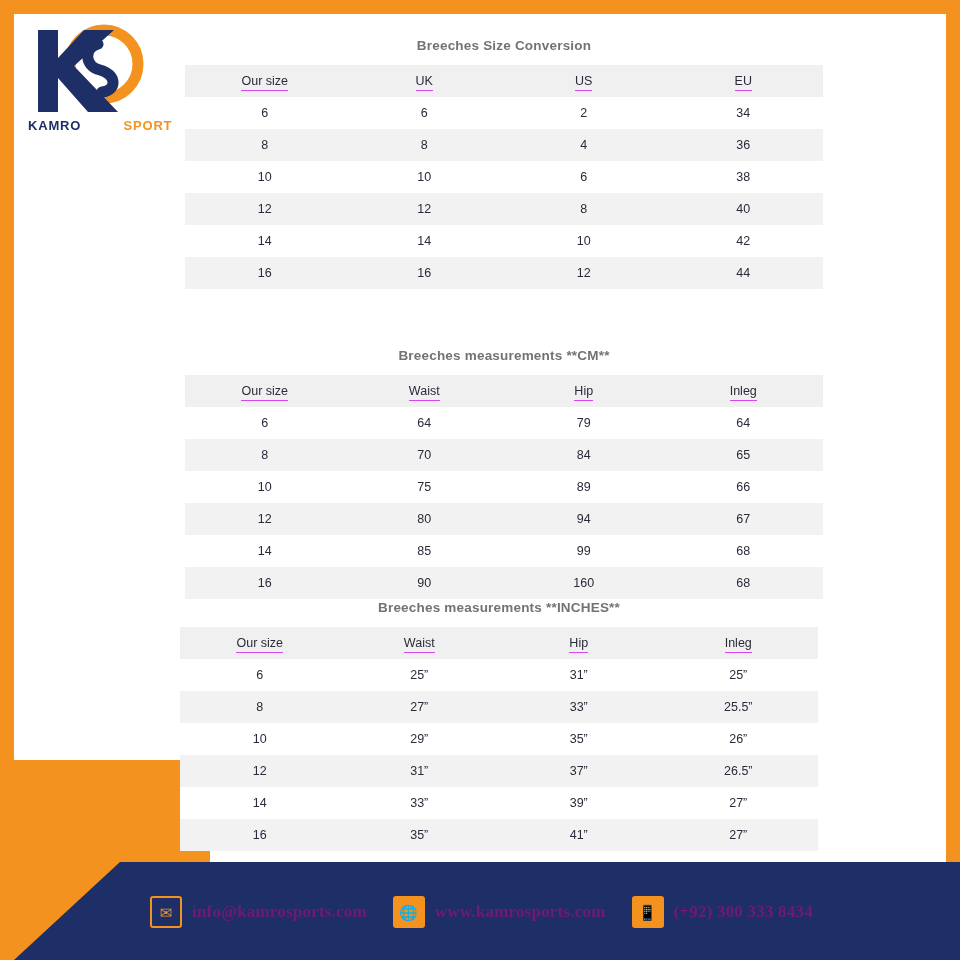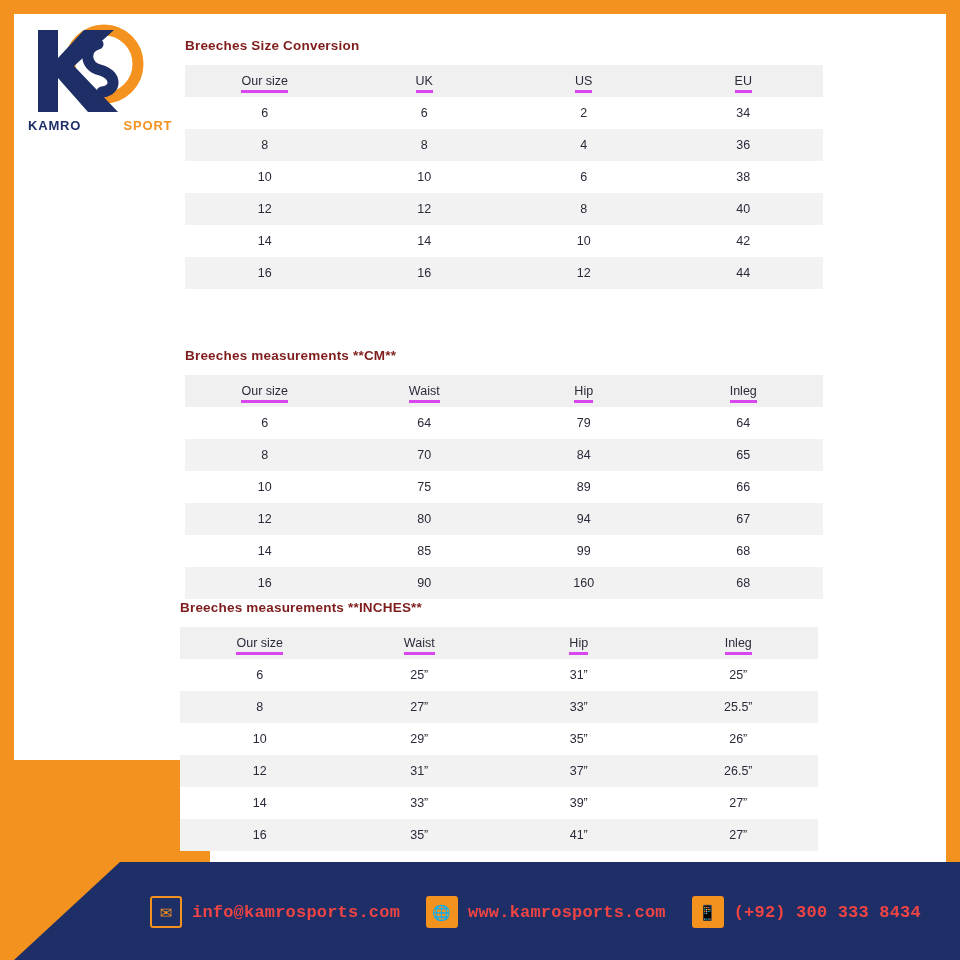--- a/index.html
+++ b/index.html
@@ -77,42 +77,42 @@
     left: 2px;
     top: 96px;
     font-size: 13px;
     font-weight: bold;
     letter-spacing: 0.8px;
   }
   .logo-text .k { color: #1e2e66; }
   .logo-text .s { color: #f4921f; margin-left: 38px; }
   .table-block { position: absolute; }
   .table-title {
-    text-align: left;
+    text-align: center;
     font-size: 13.5px;
     font-weight: bold;
-    color: #7f1d1d;
+    color: #737373;
     margin-bottom: 12px;
     letter-spacing: 0.2px;
   }
   table {
     border-collapse: collapse;
     width: 100%;
     table-layout: fixed;
   }
   th {
     font-size: 12.5px;
     font-weight: normal;
     color: #2a2a3a;
     padding: 9px 0 9px 0;
     text-align: center;
     background: #f0f0f0;
   }
   th span.u {
-    border-bottom: 3px solid #d946ef;
+    border-bottom: 1px solid #d946ef;
     padding-bottom: 2px;
   }
   td {
     font-size: 12.5px;
     color: #2a2a3a;
     padding: 9px 0;
     text-align: center;
   }
   tbody tr:nth-child(odd) td { background: #ffffff; }
   tbody tr:nth-child(even) td { background: #f2f2f2; }
@@ -130,22 +130,22 @@
     color: #ffffff;
   }
   .footer-item {
     display: flex;
     align-items: center;
     gap: 10px;
   }
   .footer-item .label {
     font-size: 17px;
     font-weight: bold;
-    color: #ef4444;
-    font-family: Liberation Mono, monospace;
+    color: #701a75;
+    font-family: Liberation Serif, serif;
     letter-spacing: 0.2px;
   }
   .ficon {
     width: 28px;
     height: 28px;
     border: 2px solid #f4921f;
     border-radius: 3px;
     display: flex;
     align-items: center;
     justify-content: center;

